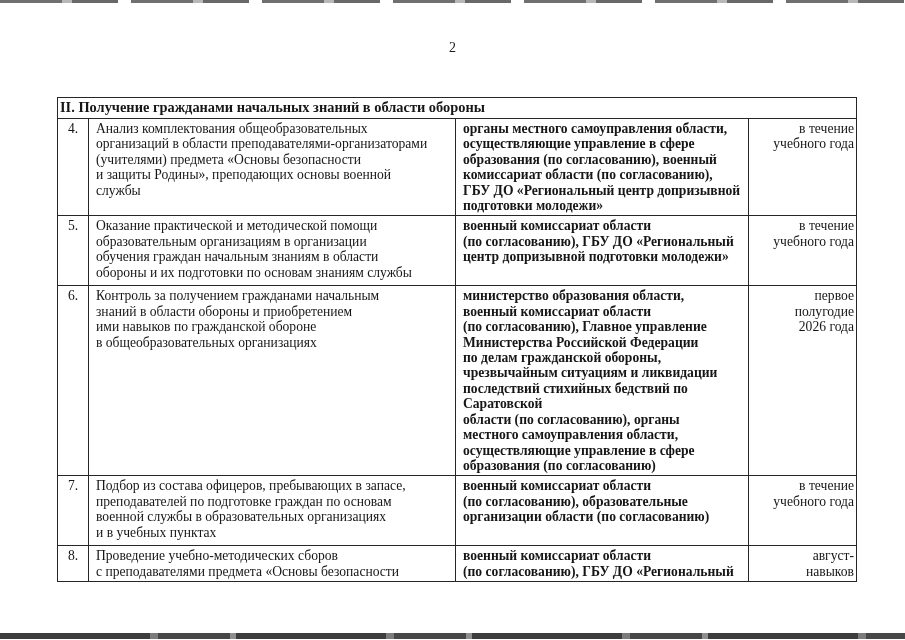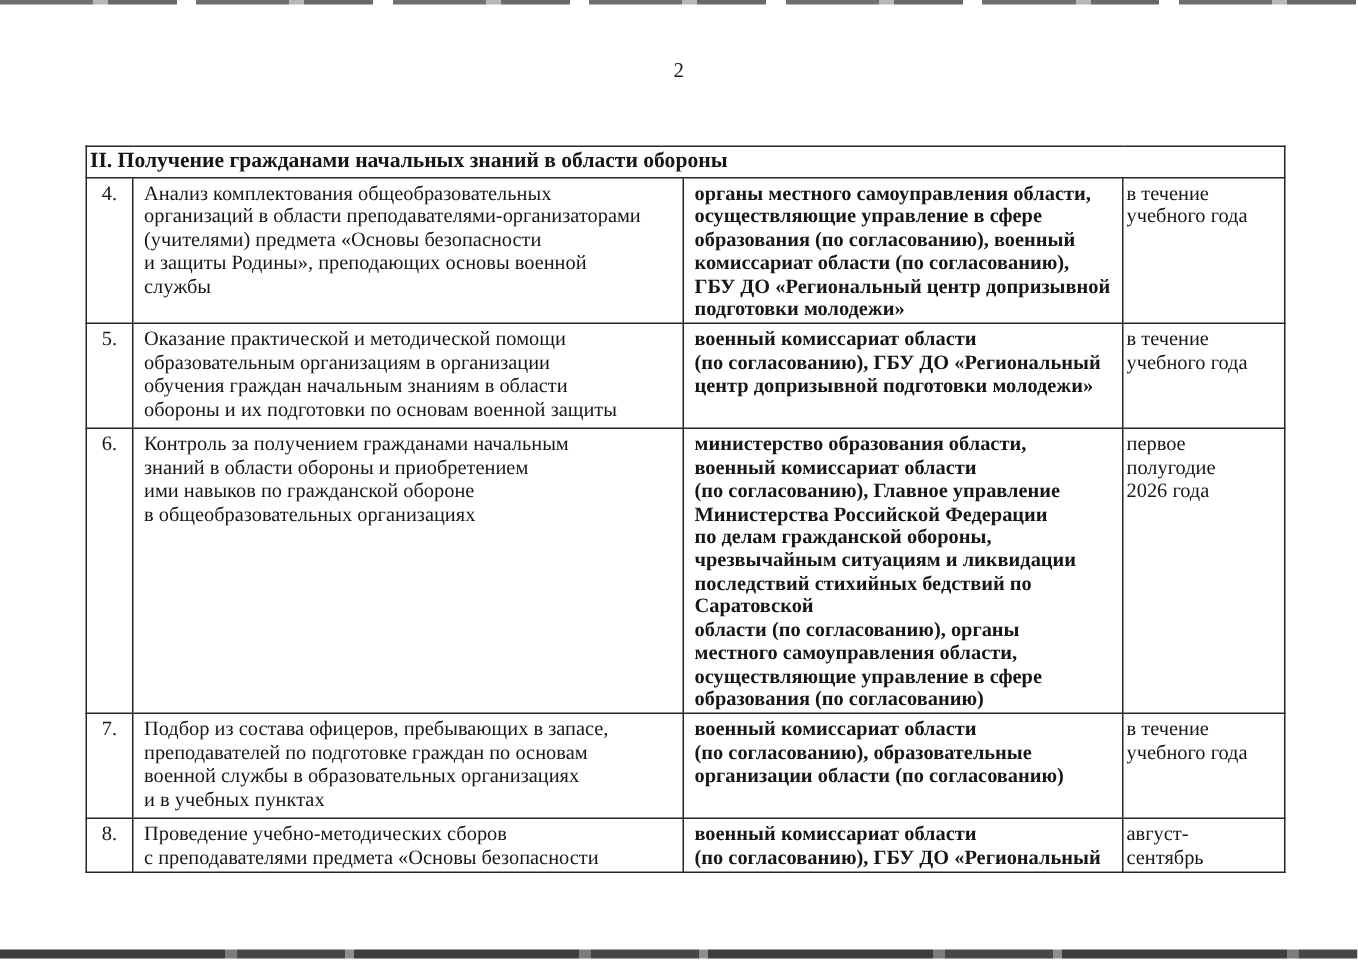--- a/index.html
+++ b/index.html
@@ -34,21 +34,21 @@
     padding:2px 4px 2px 7px;
     box-sizing:border-box;
     overflow:hidden;
     white-space:pre-line;
   }
   td.section-cell{
     font-weight:bold;font-size:14.4px;
     padding:1px 2px;white-space:normal;line-height:17px;
   }
   td.num-cell{text-align:center;padding:2px 1px;white-space:normal;}
-  td.time-cell{text-align:left;padding:2px 2px;}
+  td.time-cell{text-align:right;padding:2px 2px;}
   td.exec-cell{padding-right:1px;font-weight:bold;}
   tr.h-sec2{height:21px;} tr.h-r4{height:95px;} tr.h-r5{height:70px;}
   tr.h-r6{height:184px;} tr.h-sec3{height:20px;} tr.h-r7{height:70px;}
   tr.h-r8{height:33px;}
 </style>
 </head>
 <body>
 
 <div class="scan-edge-top"></div>
 
@@ -79,21 +79,21 @@
 ГБУ ДО «Региональный центр допризывной
 подготовки молодежи»</td>
       <td class="time-cell">в течение
 учебного года</td>
     </tr>
     <tr class="h-r5">
       <td class="num-cell">5.</td>
       <td class="task-cell">Оказание практической и методической помощи
 образовательным организациям в организации
 обучения граждан начальным знаниям в области
-обороны и их подготовки по основам военной защиты</td>
+обороны и их подготовки по основам знаниям службы</td>
       <td class="exec-cell">военный комиссариат области
 (по согласованию), ГБУ ДО «Региональный
 центр допризывной подготовки молодежи»</td>
       <td class="time-cell">в течение
 учебного года</td>
     </tr>
     <tr class="h-r6">
       <td class="num-cell">6.</td>
       <td class="task-cell">Контроль за получением гражданами начальным
 знаний в области обороны и приобретением
@@ -126,18 +126,18 @@
       <td class="time-cell">в течение
 учебного года</td>
     </tr>
     <tr class="h-r8">
       <td class="num-cell">8.</td>
       <td class="task-cell">Проведение учебно-методических сборов
 с преподавателями предмета «Основы безопасности</td>
       <td class="exec-cell">военный комиссариат области
 (по согласованию), ГБУ ДО «Региональный</td>
       <td class="time-cell">август-
-сентябрь</td>
+навыков</td>
     </tr>
   </tbody>
 </table>
 
 <div class="scan-edge-bottom"></div>
 
 </body></html>

